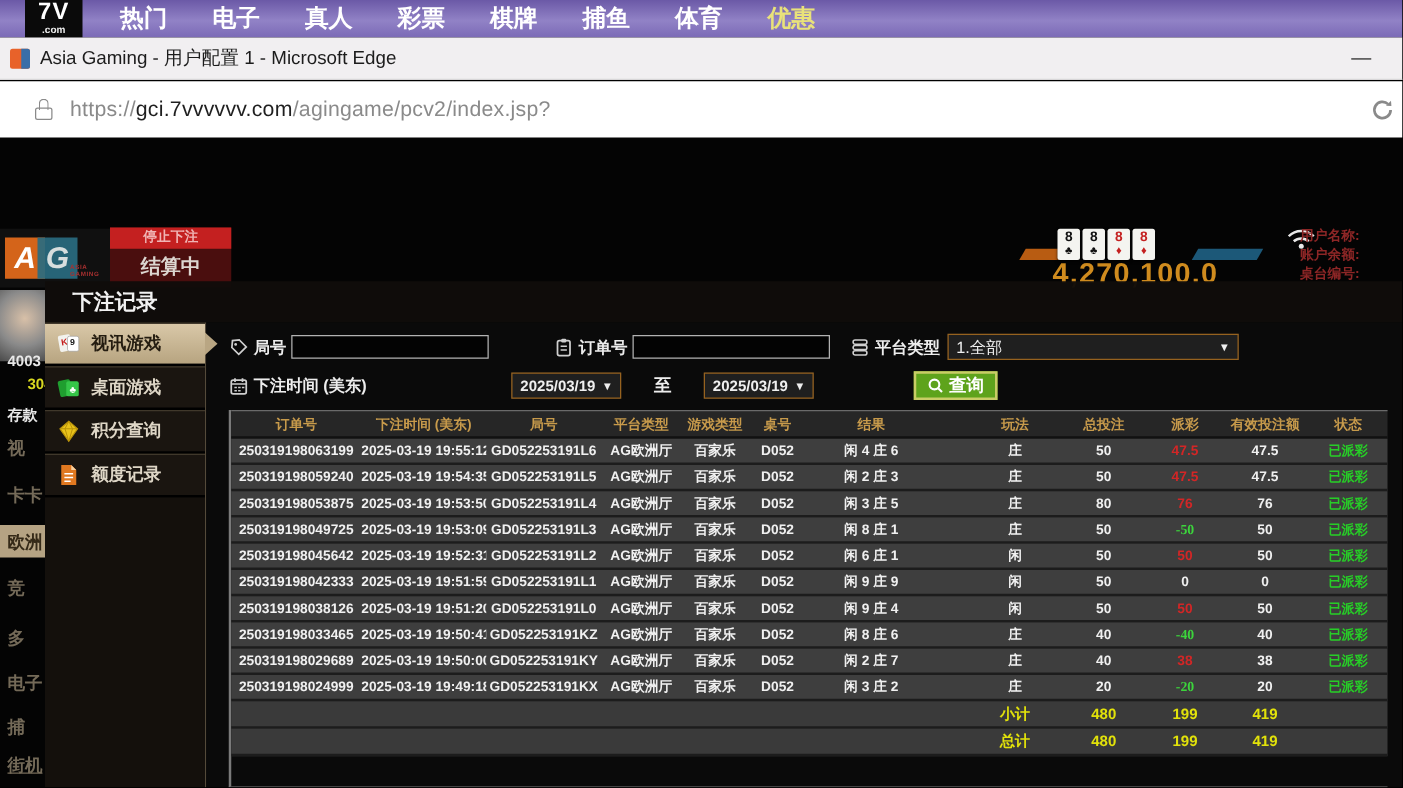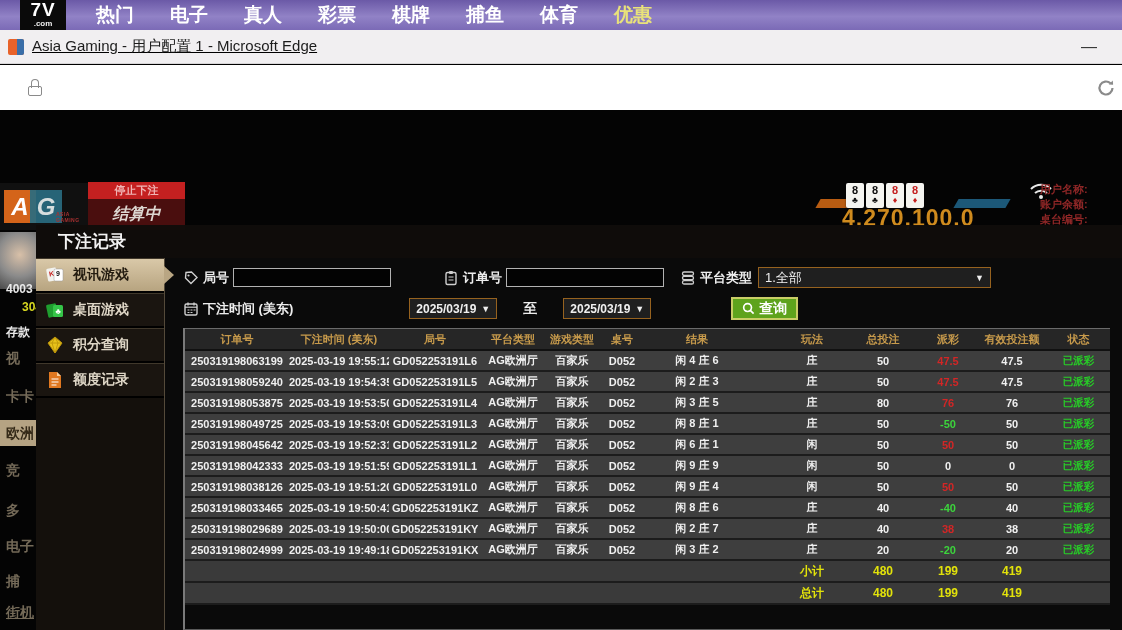--- a/index.html
+++ b/index.html
@@ -13,21 +13,21 @@
   .logo { position:absolute; left:20px; top:0; width:46px; height:31px; background:#0a0a0a;
           color:#fff; text-align:center; z-index:31; }
   .logo .big { font-size:19px; font-weight:bold; letter-spacing:1px; line-height:20px; display:block; }
   .logo .sub { font-size:8px; font-weight:bold; line-height:8px; display:block; color:#eee; }
   .nav-items { position:absolute; left:96px; top:0; height:30px; display:flex; gap:36px; align-items:center; }
   .nav-item { color:#ffffff; font-size:19px; font-weight:bold; white-space:nowrap; cursor:pointer; }
   .nav-item.hl { color:#e9e27a; }
 
   
   .titlebar { position:absolute; left:0; top:30px; width:1122px; height:34px; background:#f1eff1;
-              border-bottom:1px solid #d8d6d8; display:flex; align-items:center; z-index:30;text-decoration:underline; }
+              border-bottom:1px solid #d8d6d8; display:flex; align-items:center; z-index:30; }
   .favicon { width:16px; height:16px; margin-left:8px; position:relative; background:#e8622a; border-radius:2px; }
   .favicon::after { content:""; position:absolute; right:0; top:0; width:7px; height:16px;
                     background:#3a6ea8; border-radius:0 2px 2px 0; }
   .win-title { margin-left:8px; font-size:15px; color:#1c1c1c; }
   .min-btn { position:absolute; right:20px; top:4px; width:26px; height:26px; text-align:center;
              font-size:16px; color:#333; line-height:26px; cursor:pointer; }
 
   
   .urlbar { position:absolute; left:0; top:65px; width:1122px; height:45px; background:#ffffff;
             display:flex; align-items:center; z-index:30; }
@@ -46,21 +46,21 @@
   .ag-logo { position:absolute; left:0; top:73px; width:88px; height:47px; background:#101010; z-index:1; }
   .ag-a { position:absolute; left:4px; top:7px; width:32px; height:33px; background:#d4641a; color:#fff;
           font-size:24px; font-weight:bold; font-style:italic; text-align:center; line-height:33px; }
   .ag-g { position:absolute; left:30px; top:7px; width:32px; height:33px; background:#2a6c80; color:#e8f0f0;
           font-size:24px; font-weight:bold; font-style:italic; text-align:center; line-height:33px; opacity:.92; }
   .ag-sub { position:absolute; left:56px; bottom:7px; font-size:5px; color:#a83030; font-weight:bold; letter-spacing:.5px; }
 
   .stop-banner { position:absolute; left:88px; top:72px; width:97px; height:48px; background:#4a0e0e; z-index:1; }
   .stop-top { height:17px; background:#c42020; color:#f0b4b4; font-size:11px; font-weight:bold;
               text-align:center; line-height:17px; }
-  .stop-body { color:#dcd6d0; font-size:16px; font-weight:bold; text-align:center; line-height:29px;font-style:italic; }
+  .stop-body { color:#dcd6d0; font-size:16px; font-weight:bold; text-align:center; line-height:29px; }
 
   .stripe { position:absolute; height:9px; transform:skewX(-30deg); z-index:1; }
   .stripe.orange { left:818px; top:89px; width:40px; background:#b85c12; }
   .stripe.blue { left:956px; top:89px; width:52px; background:#1c5878; }
   .cards-row { position:absolute; left:846px; top:73px; display:flex; gap:2px; z-index:2; }
   .pcard { width:18px; height:25px; background:#f4f4f0; border-radius:2px; text-align:center;
            box-shadow:0 1px 2px rgba(0,0,0,.6); }
   .pcard .r { display:block; font-size:11px; font-weight:bold; line-height:12px; margin-top:1px; }
   .pcard .s { display:block; font-size:9px; line-height:9px; }
   .pcard.red { color:#c42020; } .pcard.black { color:#101010; }
@@ -112,21 +112,21 @@
                 cursor:pointer; }
 
   
   .table-wrap { flex:1; border-left:2px solid #7a7a7a; border-bottom:1px solid #5a5a5a; min-height:0; }
   .rtable { --cols:104px 100px 92px 64px 54px 46px 104px 28px 70px 72px 58px 70px 1fr; width:100%; }
   .tr { display:grid; grid-template-columns:var(--cols); align-items:center; }
   .thead { height:23px; background:#262626; border-top:1px solid #6a6a6a; border-bottom:2px solid #111; }
   .th { color:#c79a4b; font-size:11px; font-weight:bold; text-align:center; white-space:nowrap; overflow:hidden; }
   .drow { height:21px; background:#3e3e3e; border-bottom:2px solid #1c1c1c; }
   .td { color:#f0f0f0; font-size:11px; font-weight:bold; text-align:center; white-space:nowrap; overflow:hidden; }
-  .td.win { color:#d22626; } .td.loss { color:#3cd43c; } .td.zero { color:#f0f0f0; }
+  .td.win { color:#d22626; } .td.loss { color:#3cd43c;font-family:Liberation Serif, serif; } .td.zero { color:#f0f0f0; }
   .td.status { color:#27cd27; font-size:10.5px; }
   .playbtn { width:15px; height:15px; border-radius:50%; background:radial-gradient(circle at 35% 30%, #ff6a5a, #c41212);
              margin:0 auto; position:relative; cursor:pointer; box-shadow:0 1px 1px rgba(0,0,0,.5); }
   .playbtn::after { content:""; position:absolute; left:5.5px; top:4px; border-left:6px solid #fff;
                     border-top:3.5px solid transparent; border-bottom:3.5px solid transparent; }
   .sumrow { height:22px; background:#3a3a3a; border-bottom:2px solid #1c1c1c; }
   .sumrow .td { color:#e2e20a; font-size:12px; }
 </style>
 </head>
 <body>
@@ -154,20 +154,21 @@
     <span class="favicon"></span>
     <span class="win-title">Asia Gaming - 用户配置 1 - Microsoft Edge</span>
     <span class="min-btn">—</span>
   </div>
 
   <div class="urlbar">
     <span class="lock">
         <span class="shack"></span>
         <span class="body"></span>
       </span>
+    <span class="url-text"><span>https://</span><span class="domain">gci.7vvvvvv.com</span><span>/agingame/pcv2/index.jsp?</span></span>
     <span class="reload">
       <svg viewBox="0 0 20 20" width="20" height="20">
           <path d="M16.5 10a6.5 6.5 0 1 1-2-4.7" fill="none" stroke="#8a8a8a" stroke-width="2.2"></path>
           <path d="M16.8 2.5 l.3 4.3 -4.3-.3 z" fill="#8a8a8a"></path>
         </svg>
     </span>
   </div>
 
   <div class="content">
 

